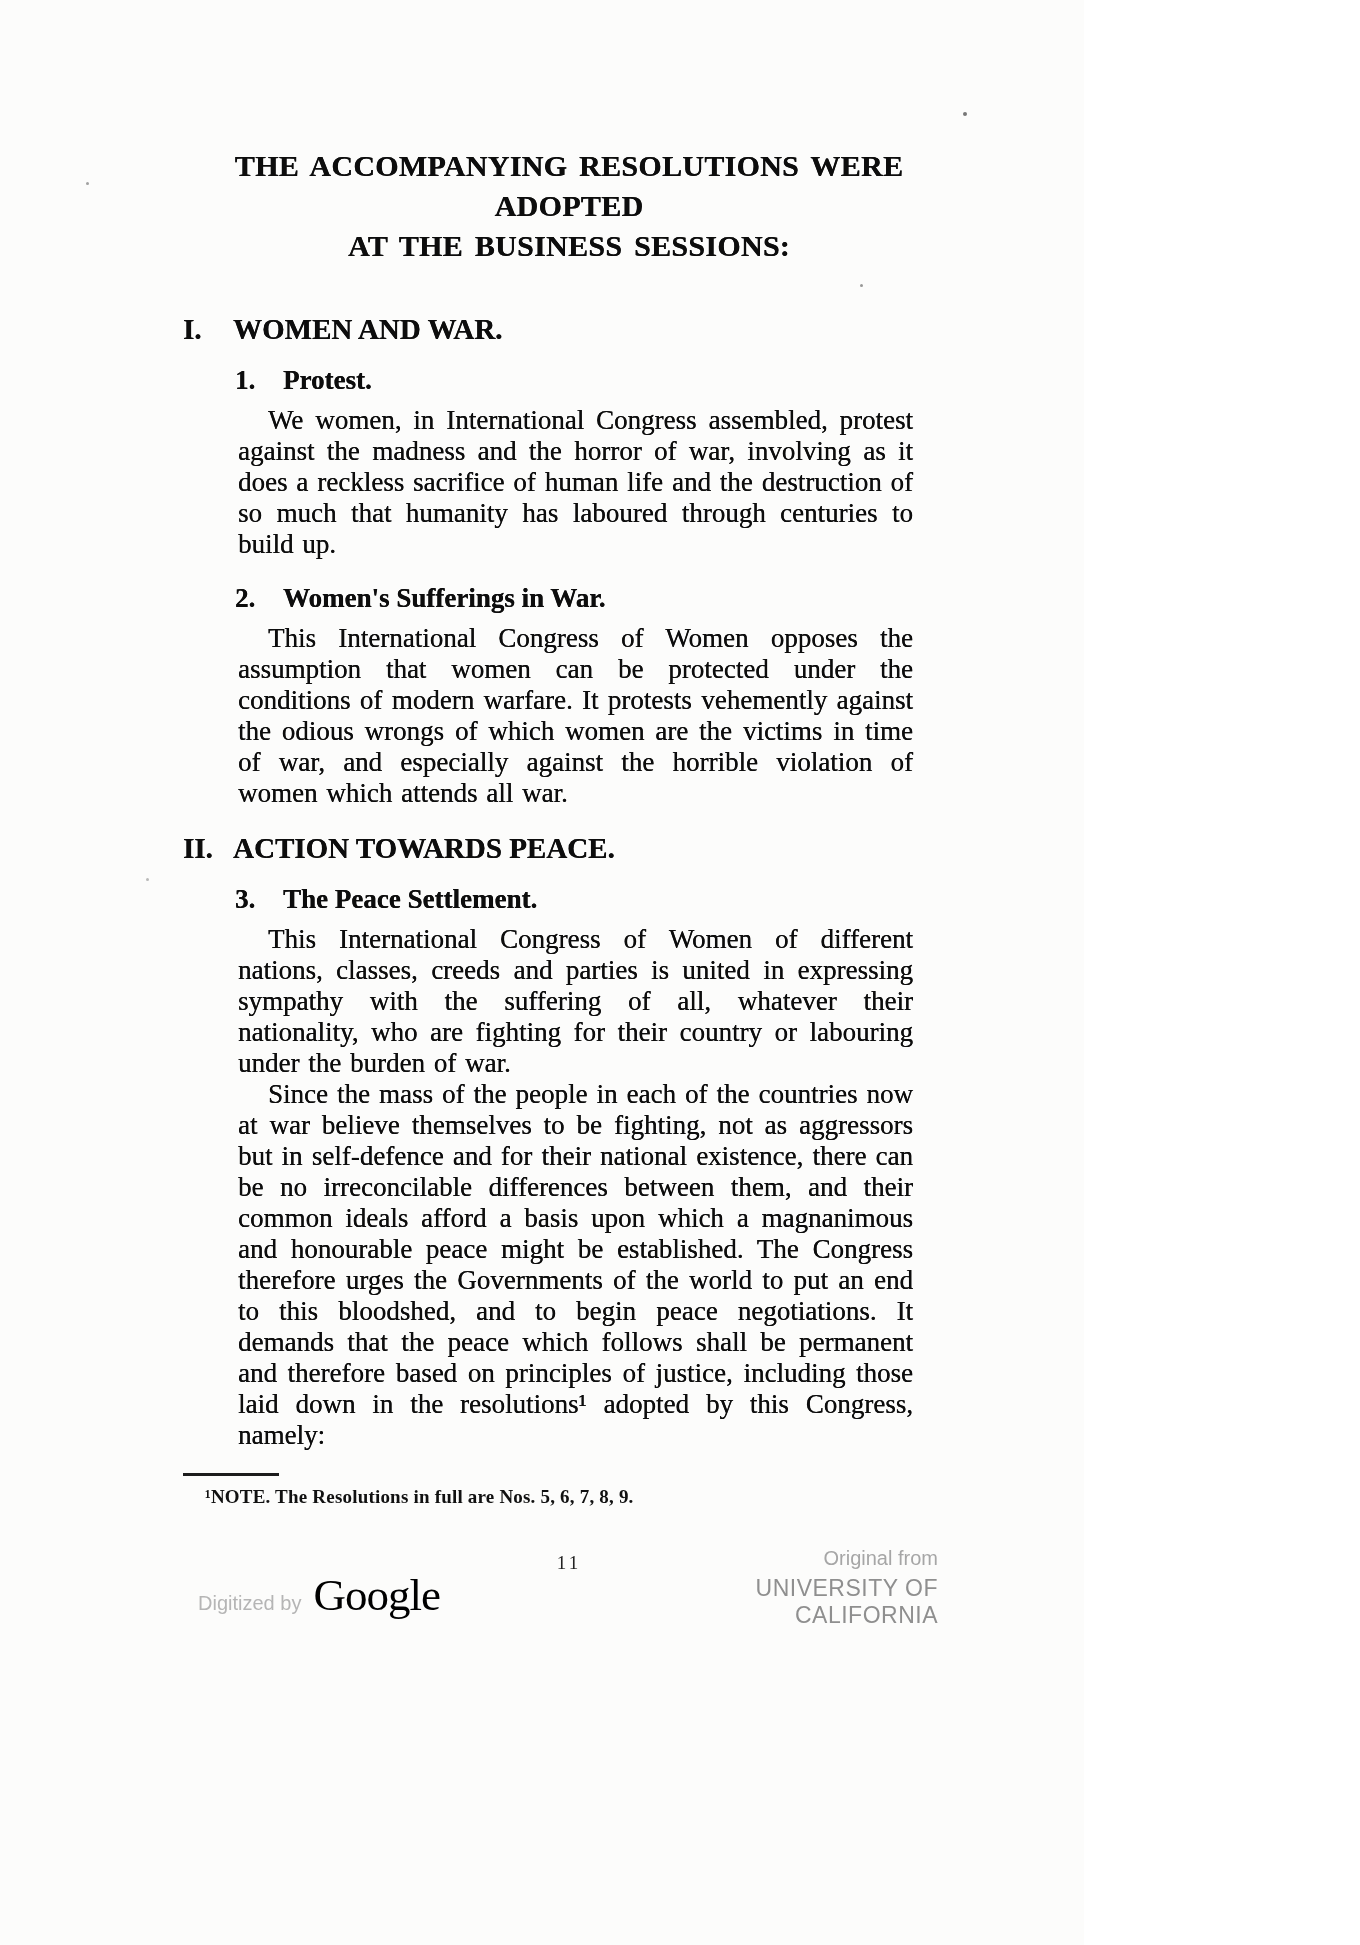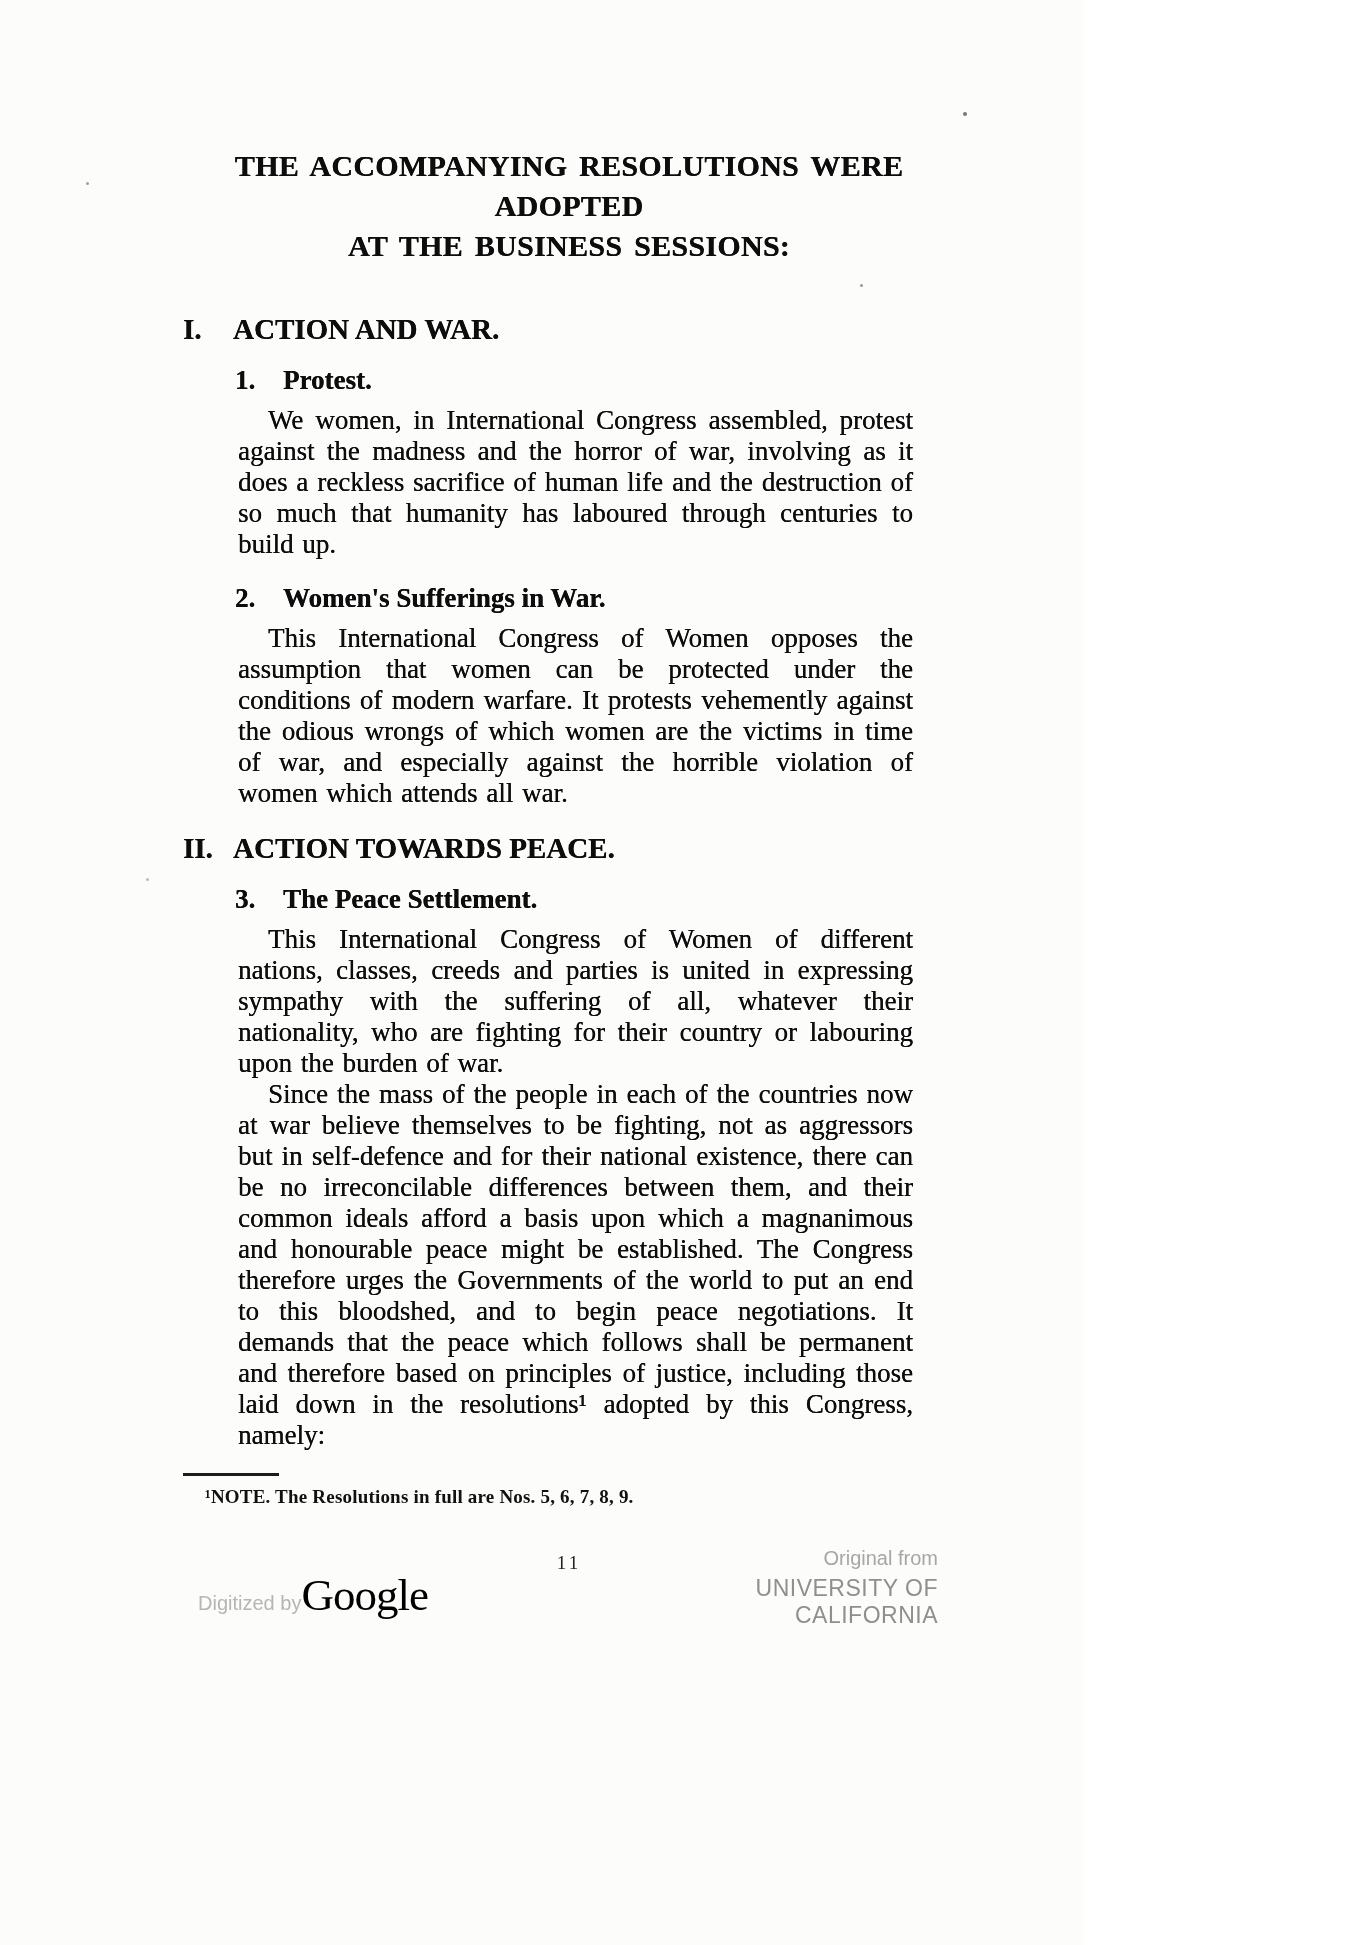--- a/index.html
+++ b/index.html
@@ -84,20 +84,21 @@
   .footer {
     position: absolute;
     left: 0; top: 1545px;
     width: 100%; height: 100px;
   }
   .digitized {
     position: absolute;
     left: 198px; top: 24px;
     display: flex;
     align-items: baseline;
+    gap: 12px;
   }
   .dig-by {
     font-family: "Liberation Sans", sans-serif;
     font-size: 20px;
     color: #b5b5b5;
   }
   .google-logo {
     font-family: "Liberation Serif", serif;
     font-size: 45px;
     color: #000000;
@@ -128,21 +129,21 @@
 <div class="page">
 
   <div class="content">
 
     <div class="doc-title">THE ACCOMPANYING RESOLUTIONS WERE ADOPTED
 AT THE BUSINESS SESSIONS:</div>
 
     <section>
       <div class="sec-head">
         <span class="sec-num">I.</span>
-        <span class="sec-title">ACTION AND WAR.</span>
+        <span class="sec-title">WOMEN AND WAR.</span>
       </div>
 
       <div class="item">
         <div class="item-head">
           <span class="item-num">1.</span>
           <span class="item-title">Protest.</span>
         </div>
         <p class="body">We women, in International Congress assembled, protest against the madness and the horror of war, involving as it does a reckless sacrifice of human life and the destruction of so much that humanity has laboured through centuries to build up.</p>
       </div>
 
@@ -159,21 +160,21 @@
       <div class="sec-head">
         <span class="sec-num">II.</span>
         <span class="sec-title">ACTION TOWARDS PEACE.</span>
       </div>
 
       <div class="item">
         <div class="item-head">
           <span class="item-num">3.</span>
           <span class="item-title">The Peace Settlement.</span>
         </div>
-        <p class="body">This International Congress of Women of different nations, classes, creeds and parties is united in expressing sympathy with the suffering of all, whatever their nationality, who are fighting for their country or labouring upon the burden of war.</p>
+        <p class="body">This International Congress of Women of different nations, classes, creeds and parties is united in expressing sympathy with the suffering of all, whatever their nationality, who are fighting for their country or labouring under the burden of war.</p>
         <p class="body">Since the mass of the people in each of the countries now at war believe themselves to be fighting, not as aggressors but in self-defence and for their national existence, there can be no irreconcilable differences between them, and their common ideals afford a basis upon which a magnanimous and honourable peace might be established. The Congress therefore urges the Governments of the world to put an end to this bloodshed, and to begin peace negotiations. It demands that the peace which follows shall be permanent and therefore based on principles of justice, including those laid down in the resolutions¹ adopted by this Congress, namely:</p>
       </div>
     </section>
 
     <div class="footnote-rule"></div>
     <div class="footnote">¹NOTE.  The Resolutions in full are Nos. 5, 6, 7, 8, 9.</div>
 
     <div class="page-number">11</div>
   </div>
 

